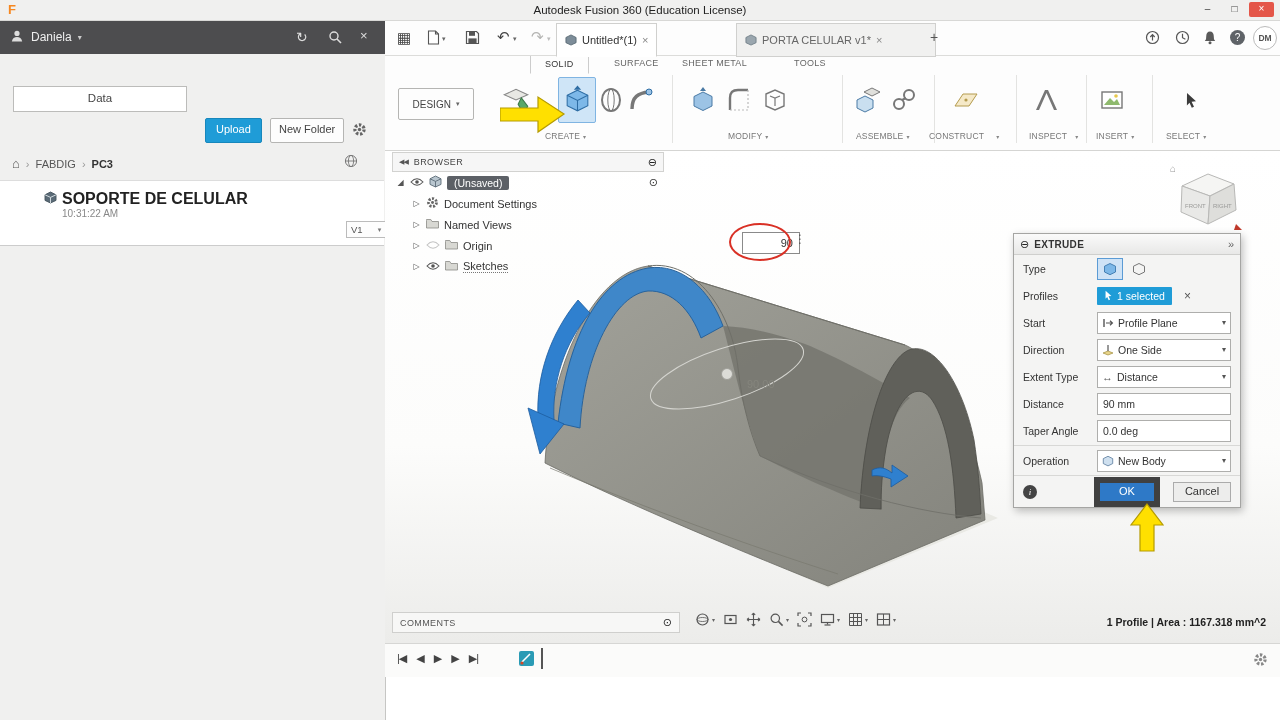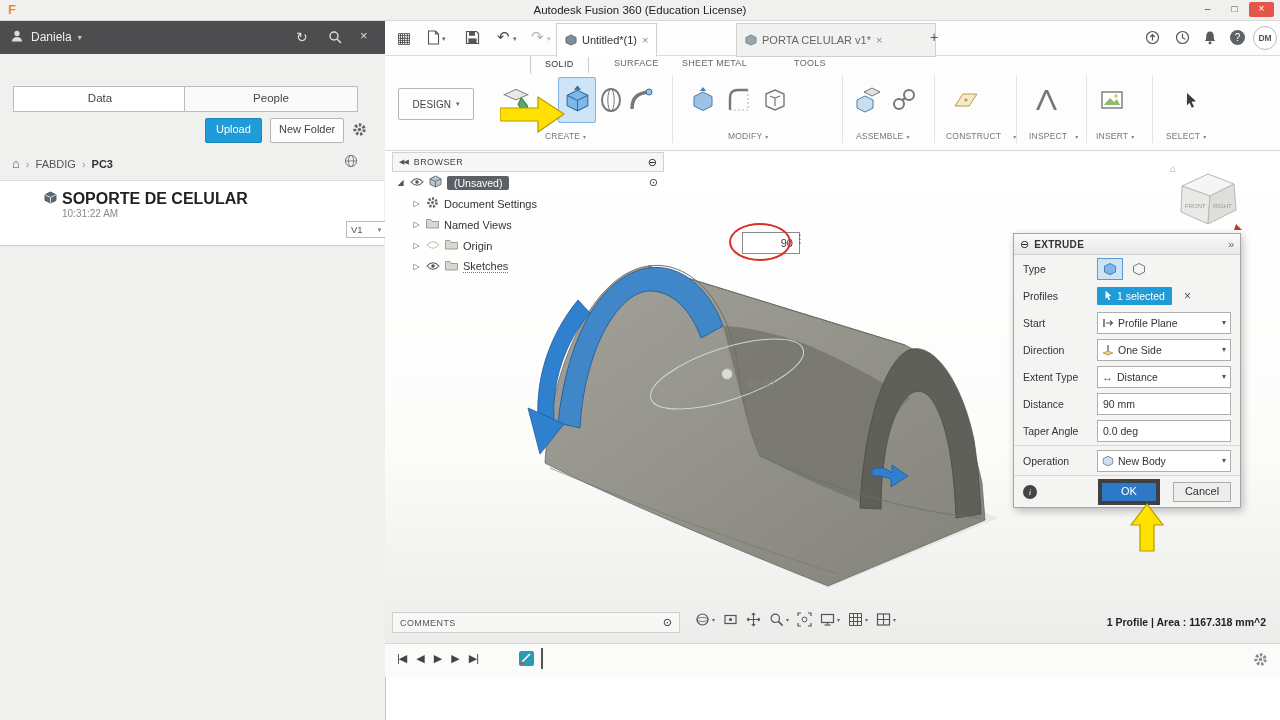--- a/index.html
+++ b/index.html
@@ -41,21 +41,21 @@
   
   .dlg{left:628px;top:83px;width:226px;background:rgba(244,244,243,.97);border:1px solid #a5a5a3;box-shadow:2px 3px 8px rgba(0,0,0,.25);z-index:30}
   .dlg-header{height:20px;background:linear-gradient(#fafafa,#e8e8e7);border-bottom:1px solid #cfcfcd;display:flex;align-items:center;padding:0 6px;gap:5px}
   .dlg-row{display:flex;align-items:center;height:27px;padding:0 9px;gap:4px}
   .dlg-label{width:70px;font-size:10.5px;color:#333;flex:none}
   .select{flex:1;height:20px;background:#fff;border:1px solid #aeaeac;display:flex;align-items:center;padding:0 4px;gap:4px;font-size:10.5px;color:#333}
   .select .dd{margin-left:auto;color:#555;font-size:8px}
   .textbox{flex:1;height:20px;background:#fff;border:1px solid #aeaeac;display:flex;align-items:center;padding:0 5px;font-size:10.5px;color:#333}
   .dlg-hr{height:1px;background:#d8d8d6;margin:1px 0}
   .chip{background:#1f9cd7;color:#fff;height:18px;display:flex;align-items:center;gap:4px;padding:0 7px;font-size:10.5px;border-radius:1px}
-  .btn-ok{width:54px;height:18px;background:#2e79c7;border:4px solid #404040;color:#fff;font-size:11px;text-align:center;line-height:17px}
+  .btn-ok{width:54px;height:18px;background:#2e79c7;border:6px solid #404040;color:#fff;font-size:11px;text-align:center;line-height:17px}
   .btn-cancel{width:56px;height:18px;background:#ededec;border:1px solid #ababab;color:#333;font-size:11px;text-align:center;line-height:17px}
   
   .comments{left:7px;top:462px;width:272px;height:19px;background:#f7f7f6;border:1px solid #cfcfcd;display:flex;align-items:center;padding:0 7px;z-index:8}
   .navbar{left:310px;top:462px;display:flex;align-items:center;gap:8px;z-index:8}
   .nav-btn{display:flex;align-items:center;gap:2px}
   .status{right:14px;top:466px;font-size:10.5px;font-weight:bold;color:#222;z-index:8}
   .timeline{left:385px;top:643px;width:895px;height:33px;background:#fbfbfa;border-top:1px solid #d6d6d4}
   .tl-btn{font-size:11px;color:#444;letter-spacing:-1px}
   .anno{z-index:60;pointer-events:none}
 </style>
@@ -88,23 +88,20 @@
         <line x1="9" y1="9" x2="13" y2="13" stroke="#ddd" stroke-width="1.6"></line>
       </svg>
   </span>
   <span class="r" style="left:360px;top:8px;font-size:13px;color:#ddd">×</span>
 </div>
 
 <div class="r dp-body">
   <div class="r dp-tab" style="left:13px;top:32px">
     <span>Data</span>
   </div>
-  <div class="r dp-tab" style="left:184px;top:32px;background:#fafafa">
-    <span>People</span>
-  </div>
   <div class="r btn-blue" style="left:205px;top:64px">
     <span>Upload</span>
   </div>
   <div class="r btn-plain" style="left:270px;top:64px">
     <span>New Folder</span>
   </div>
   <span class="r" style="left:352px;top:68px">
     <svg width="15" height="15" viewBox="0 0 15 15">
         <circle cx="7.5" cy="7.5" r="4.6" fill="none" stroke="#666" stroke-width="3.2" stroke-dasharray="2.4 1.7"></circle>
         <circle cx="7.5" cy="7.5" r="1.7" fill="#666"></circle>
@@ -286,21 +283,21 @@
     <span style="font-size:6px;color:#888">▾</span>
   </div>
   <div class="r vsep" style="left:549px"></div>
 
   <div class="r ric" style="left:562px;top:26px;width:34px;height:38px">
     <svg width="30" height="28" viewBox="0 0 30 28">
         <path d="M6,20 L14,8 L28,8 L20,20 Z" fill="#f5e9c8" stroke="#b49b4e"></path>
         <circle cx="17" cy="14" r="1.6" fill="#b49b4e"></circle>
       </svg>
   </div>
-  <div class="r flex" style="left:561px;top:76px;gap:12px">
+  <div class="r flex" style="left:544px;top:76px;gap:12px">
     <span class="grp-label">CONSTRUCT</span>
     <span style="font-size:6px;color:#888">▾</span>
   </div>
   <div class="r vsep" style="left:631px"></div>
 
   <div class="r ric" style="left:646px;top:26px;width:30px;height:38px">
     <svg width="26" height="28" viewBox="0 0 26 28">
         <path d="M3,24 L12,4 L15,4 L24,24 L21,24 L13.5,7 L6,24 Z" fill="#777"></path>
       </svg>
   </div>

